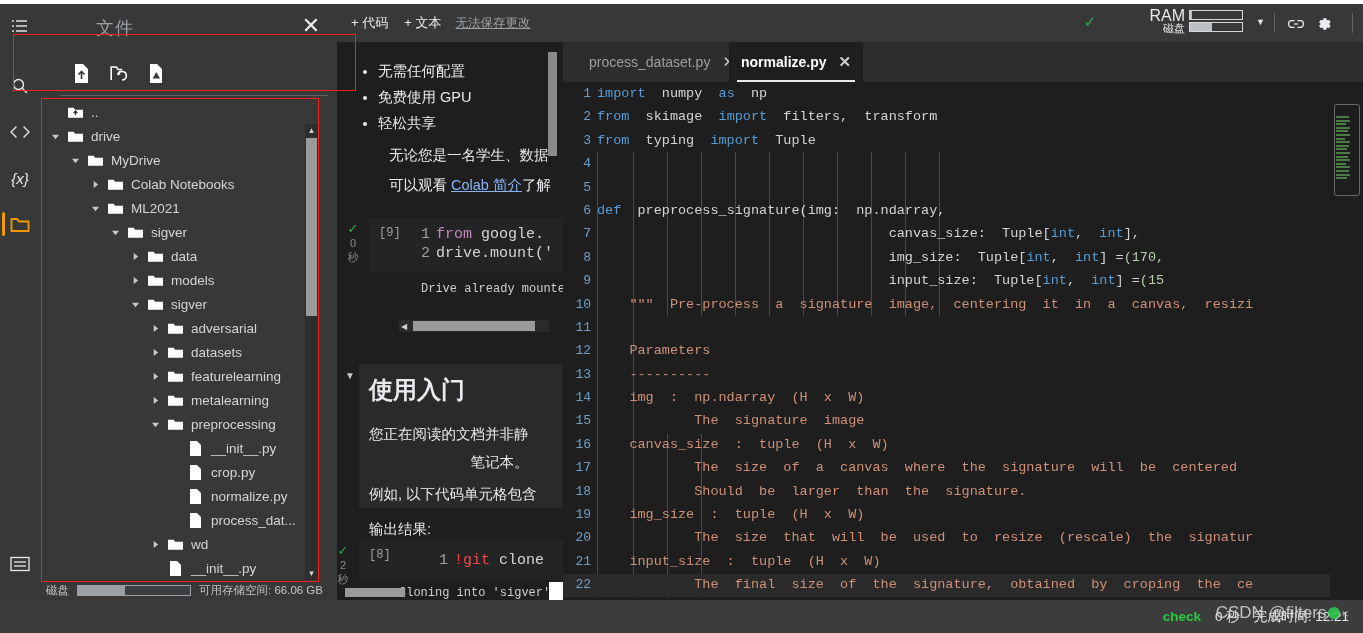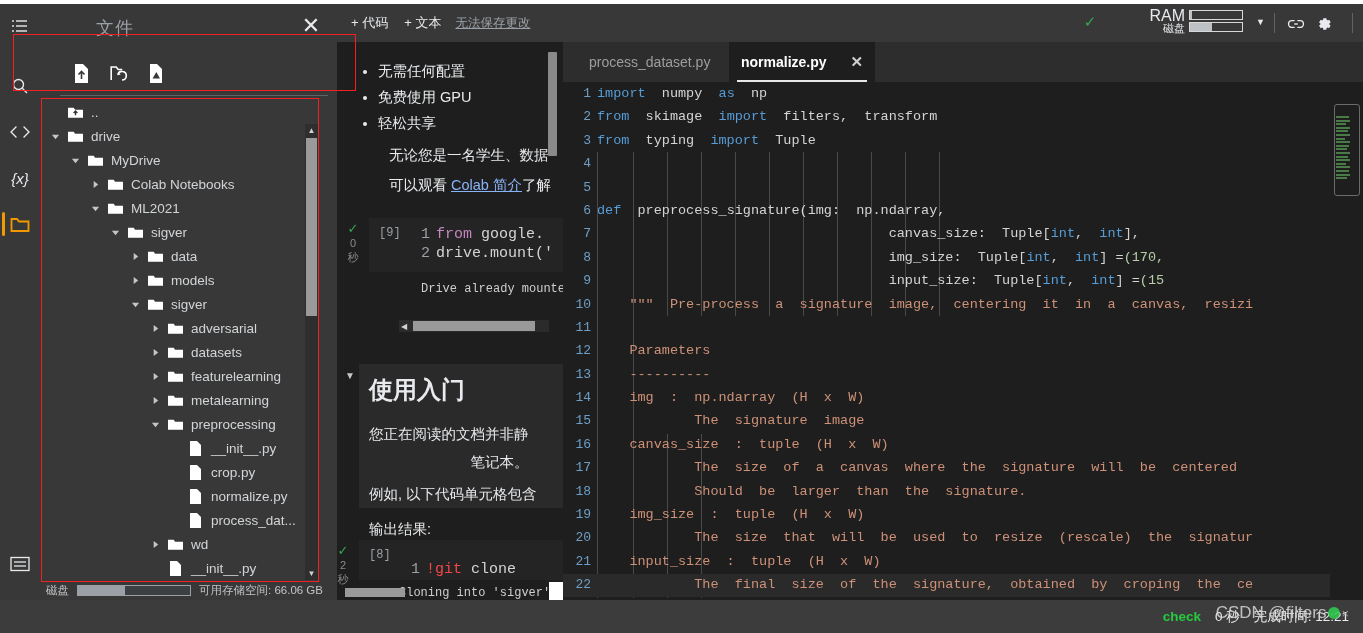--- a/index.html
+++ b/index.html
@@ -348,21 +348,20 @@
     background: #2d2d2d;
   }
   .tab {
     position: absolute; top: 0;
     height: 40px;
     display: flex; align-items: center;
     font-size: 14px;
     padding: 0 12px;
     box-sizing: border-box;
     white-space: nowrap;
-    gap: 12px;
   }
   .tab .tlabel { margin-right: 12px; }
   .tab .tclose { font-size: 15px; color: #cfcfcf; }
   .tab.inactive { background: #2d2d2d; color: #9d9d9d; }
   .tab.active { background: #1e1e1e; color: #ffffff; font-weight: bold; }
   .tab.active::after {
     content: "";
     position: absolute; left: 8px; right: 8px; bottom: 0;
     height: 2px; background: #e8e8e8;
   }
@@ -882,21 +881,21 @@
       <div style="position:absolute;left:32px;top:478px;font-size:14.5px;color:#e8eaed;white-space:nowrap;">输出结果:</div>
       <div class="nb-twisty" style="left:8px; top:328px; font-size:10px;">▼</div>
 
       <div class="nb-cell" style="left:22px; top:498px; width:204px; height:40px;">
         <div class="gutter">
           <div class="check">✓</div>
           <div>2</div>
           <div>秒</div>
         </div>
         <div class="exec">[8]</div>
-        <div class="nb-code" style="top:20px;">
+        <div class="nb-code" style="top:11px;margin-left:28px;">
           <div><span class="ln">1</span><span style="color:#f44747">!git</span><span class="plain">  clone</span></div>
         </div>
       </div>
       <div class="nb-out" style="left:62px; top:544px;">Cloning into 'sigver'</div>
     </div>
   </div>
   <div class="nb-bot-scroll"></div>
   <div class="nb-white-sq"></div>
 
   <div class="editor">

